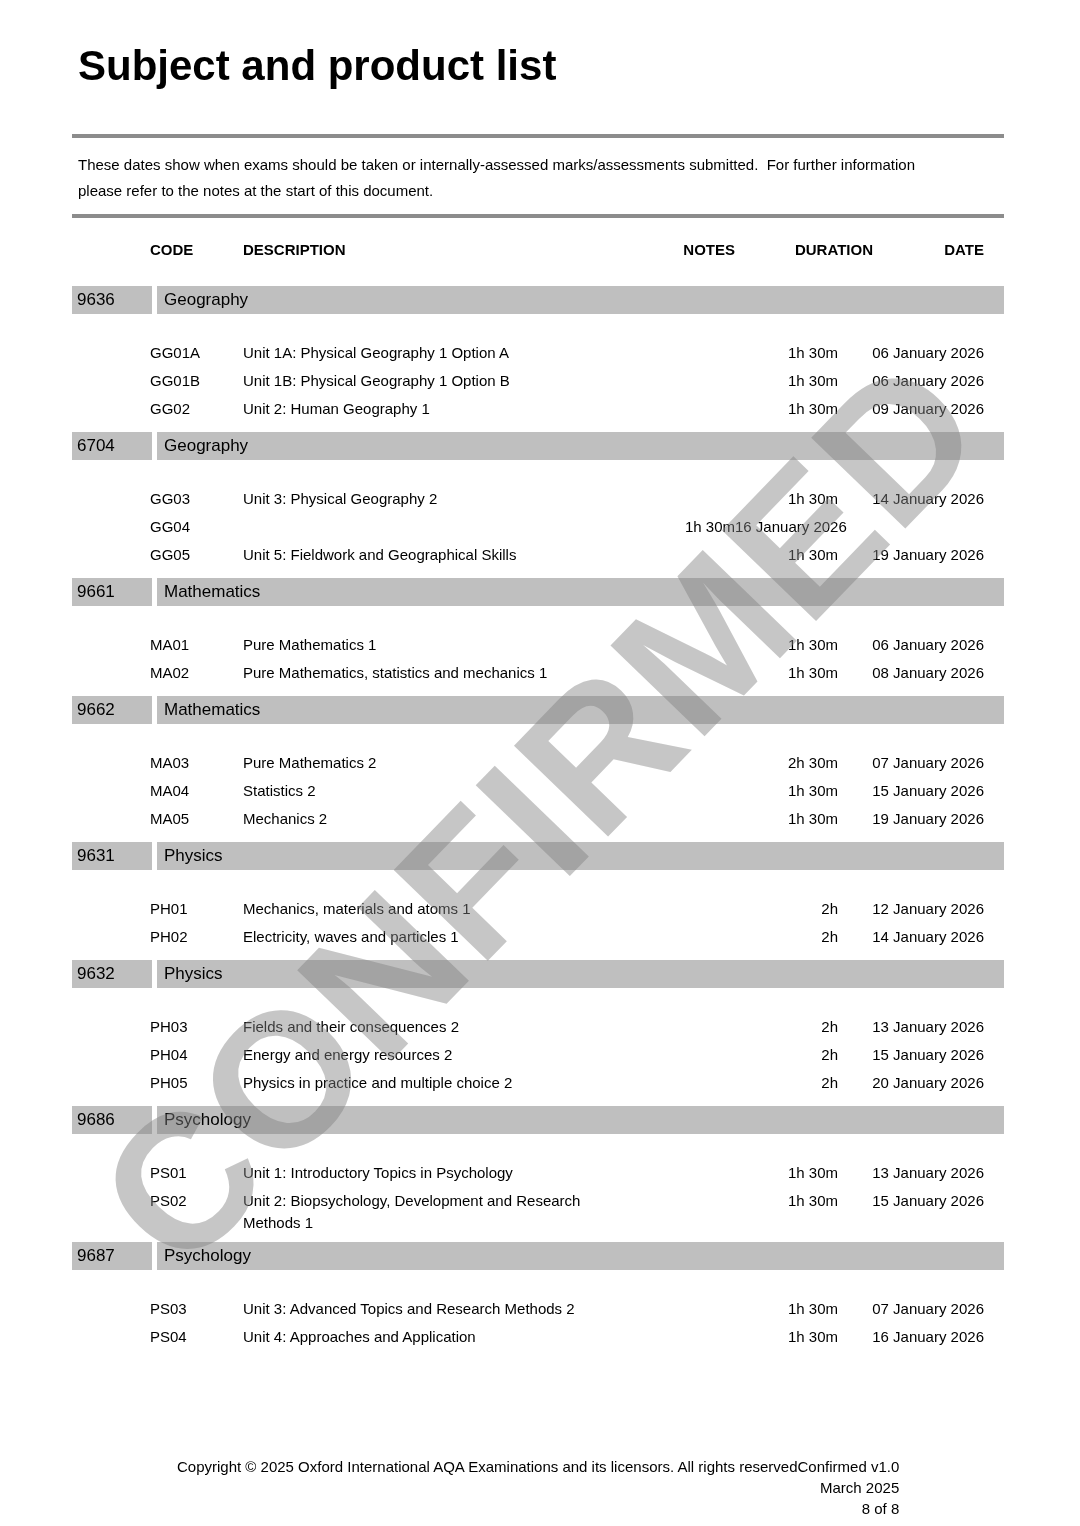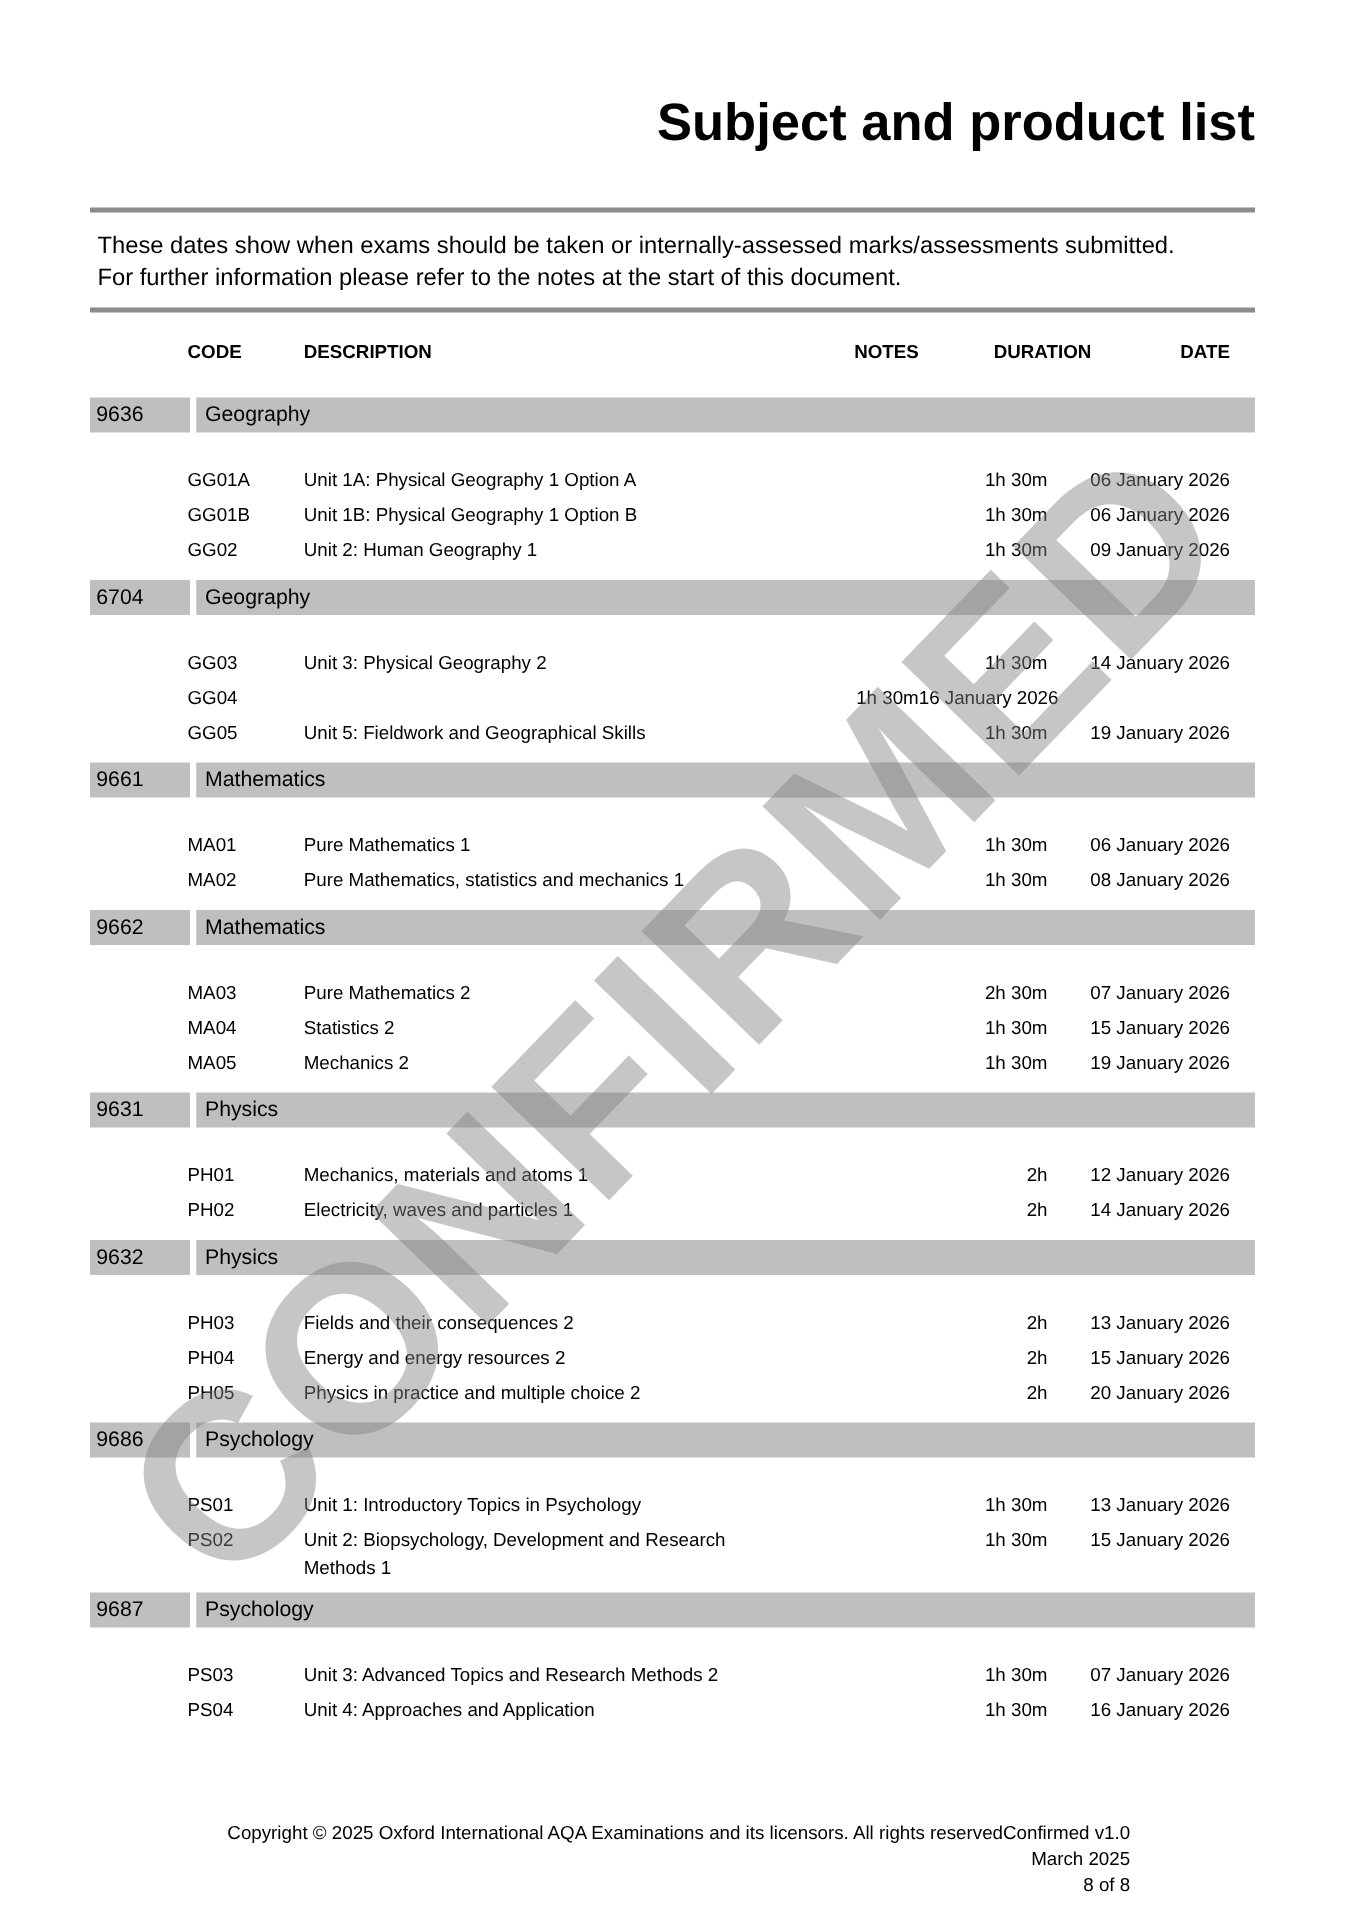--- a/index.html
+++ b/index.html
@@ -13,27 +13,27 @@
     width:1080px;height:1526px;position:relative;overflow:hidden;
     font-family:"Liberation Sans","DejaVu Sans",sans-serif;color:#000;
   }
   .watermark{
     position:absolute;left:540px;top:812px;z-index:1;
     transform:translate(-50%,-50%) rotate(-46deg);
     font-size:190px;font-weight:bold;letter-spacing:2px;white-space:nowrap;
     color:var(--wm);pointer-events:none;user-select:none;
   }
   .content{position:absolute;left:72px;top:0;width:932px;}
-  h1.title{position:relative;margin:74px 0 0 6px;font-size:42px;line-height:48px;font-weight:bold;text-align:right;}
+  h1.title{position:relative;margin:42px 0 0 6px;font-size:42px;line-height:48px;font-weight:bold;}
   .rule{position:relative;height:4px;background:var(--rule);width:100%;}
   .rule1{margin-top:44px;}
   .rule2{margin-top:10px;}
   p.intro{
     position:relative;margin:14px 0 0 6px;width:870px;
-    font-size:19px;line-height:26px;white-space:pre-wrap;
+    font-size:15px;line-height:26px;white-space:pre-wrap;
   }
   
   .grid-row{
     display:grid;
     grid-template-columns:78px 93px 397px 95px 103px 146px;
     padding-right:20px;
   }
   .thead{position:relative;margin-top:20px;font-weight:bold;font-size:15px;line-height:24px;}
   .thead .c4,.thead .c5,.thead .c6{text-align:right;}
   .thead .c5{margin-right:-35px;}
@@ -44,21 +44,21 @@
   }
   .band-code{width:80px;flex:none;background:var(--band);padding-left:5px;}
   .band-gap{width:5px;flex:none;background:#fff;}
   .band-subject{flex:1;background:var(--band);padding-left:7px;}
   .rows{position:relative;margin-top:26px;}
   .trow{min-height:28px;font-size:15px;line-height:22px;align-items:start;}
   .trow>div{padding-top:2px;}
   .trow .c4,.trow .c5,.trow .c6{text-align:right;white-space:nowrap;}
   .footer{
     position:absolute;left:105px;right:95px;top:1456px;z-index:2;
-    display:flex;justify-content:center;align-items:flex-start;
+    display:flex;justify-content:flex-start;align-items:flex-start;
     font-size:15px;line-height:22px;
   }
   .footer-right{text-align:right;line-height:21px;}
 </style>
 </head>
 <body>
 
 <div class="watermark">CONFIRMED</div>
 
 <div class="content">

